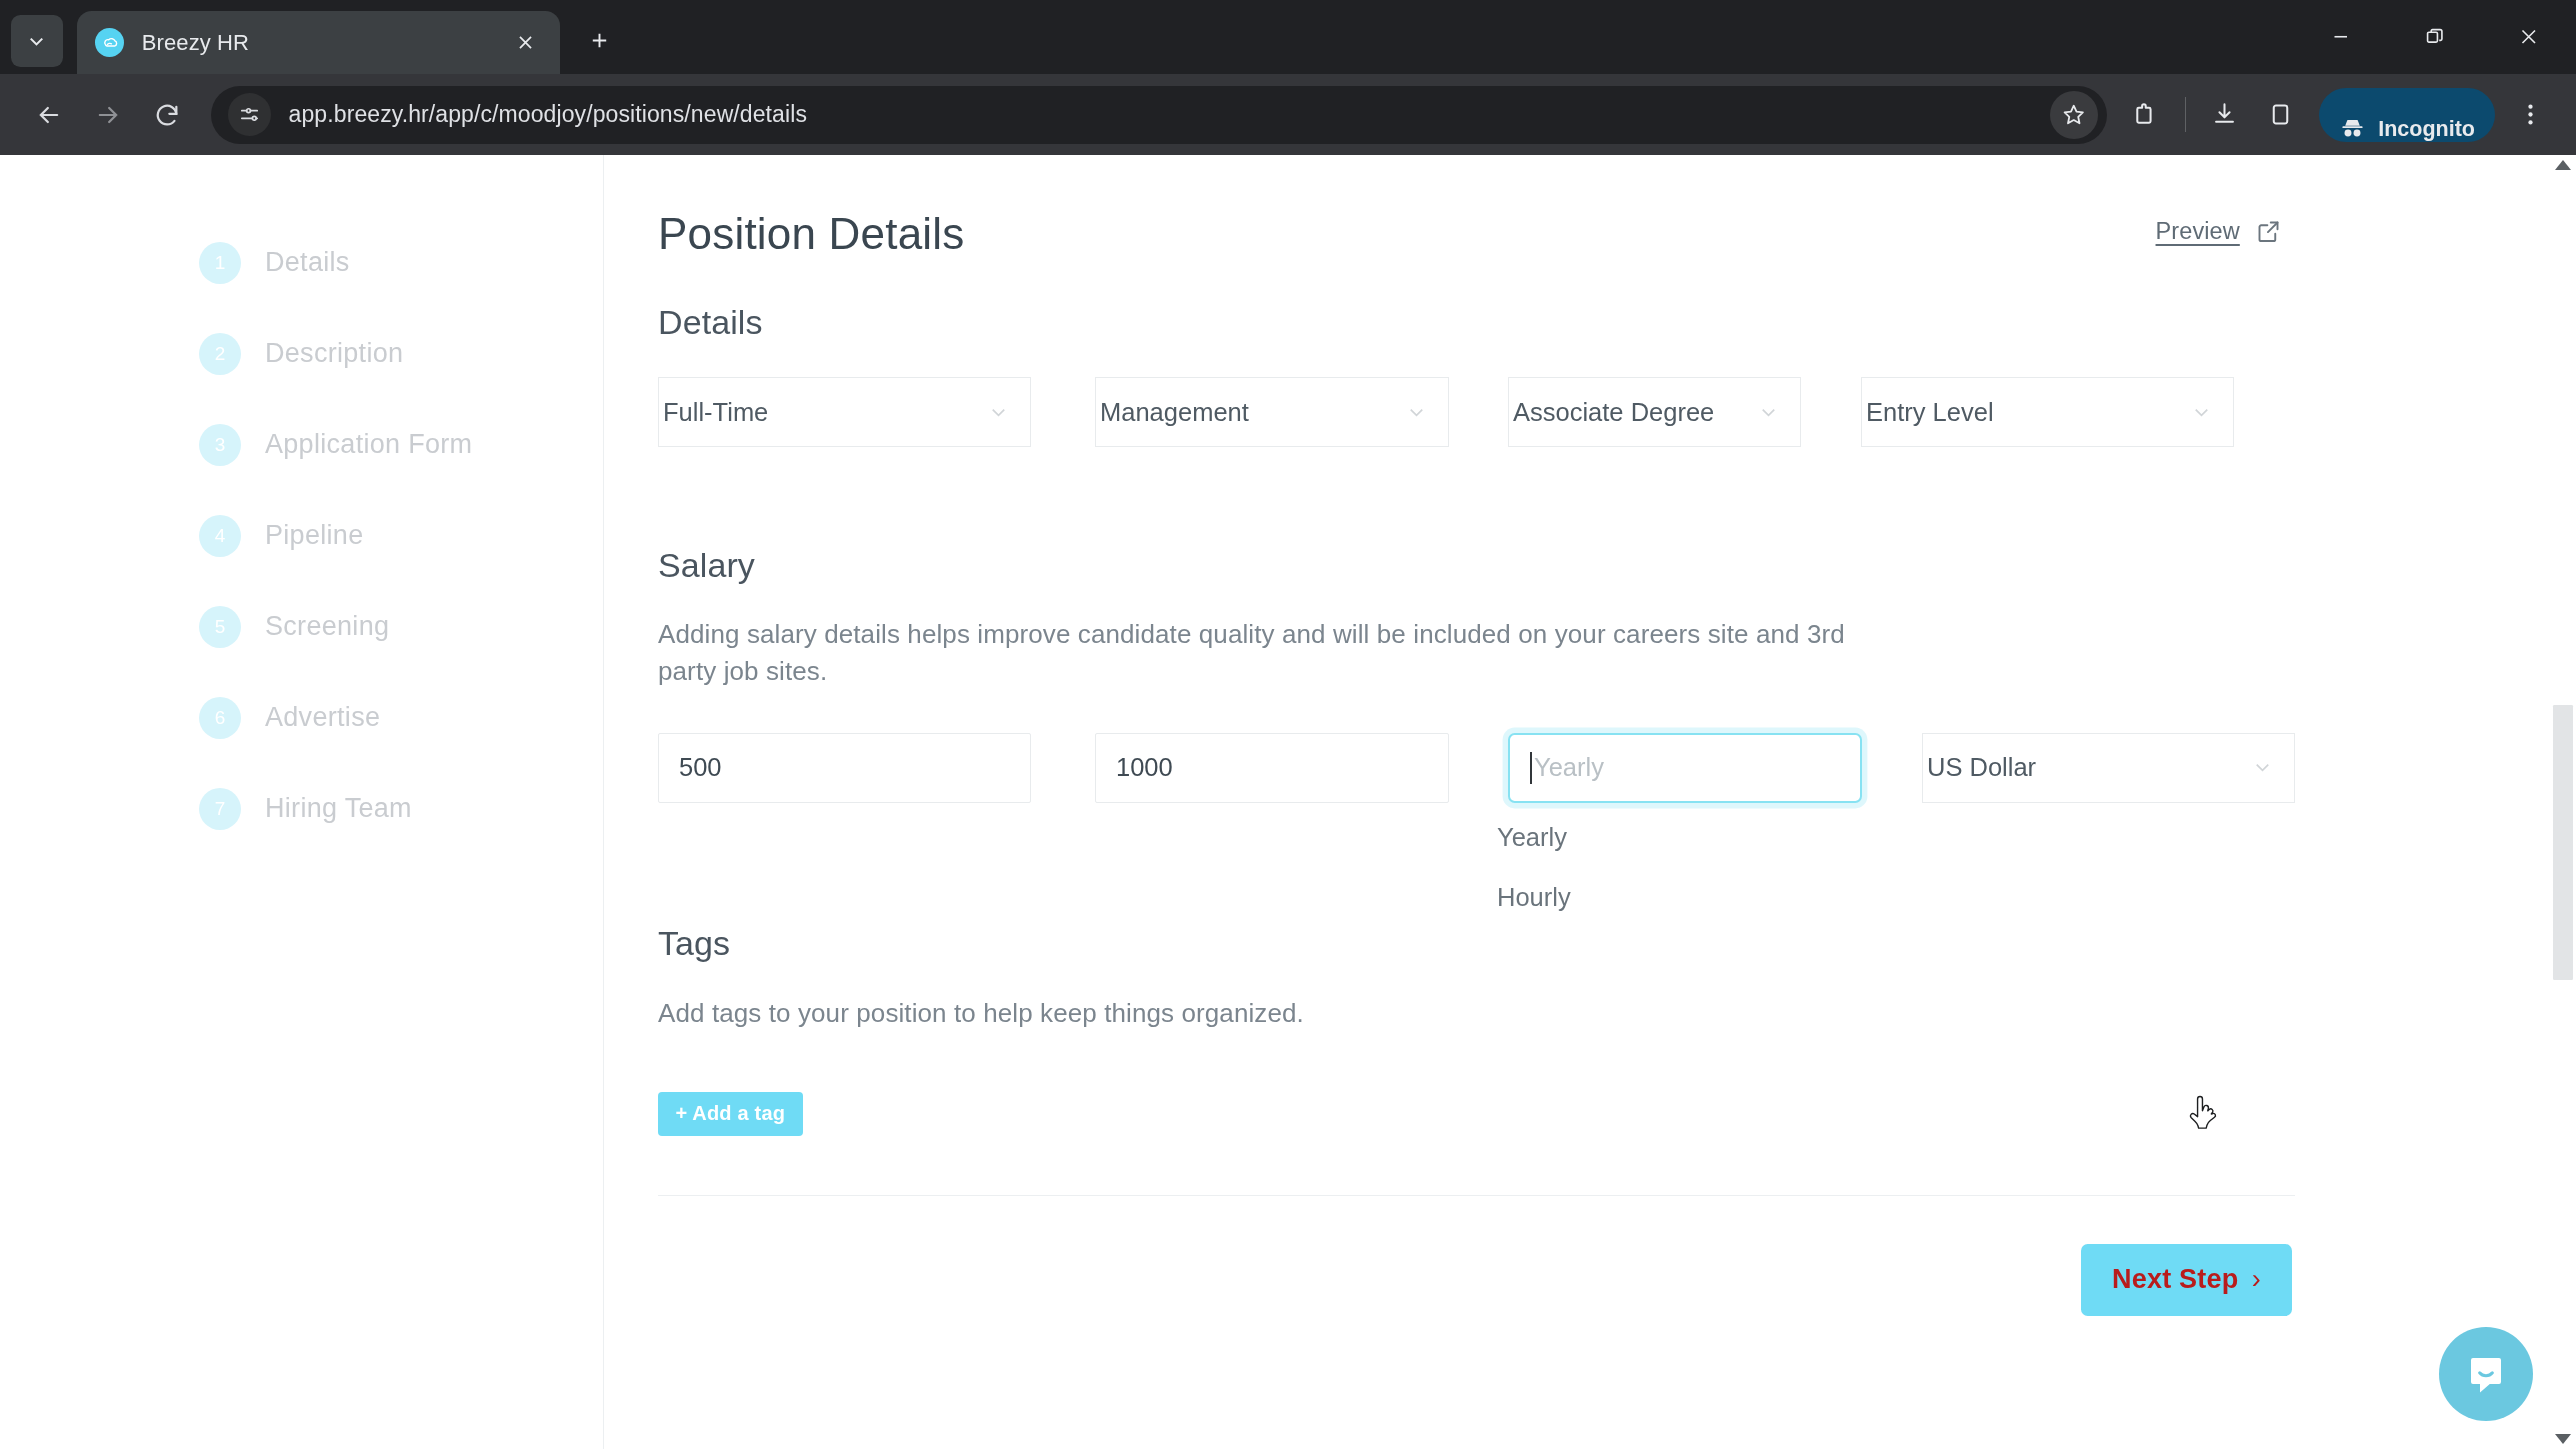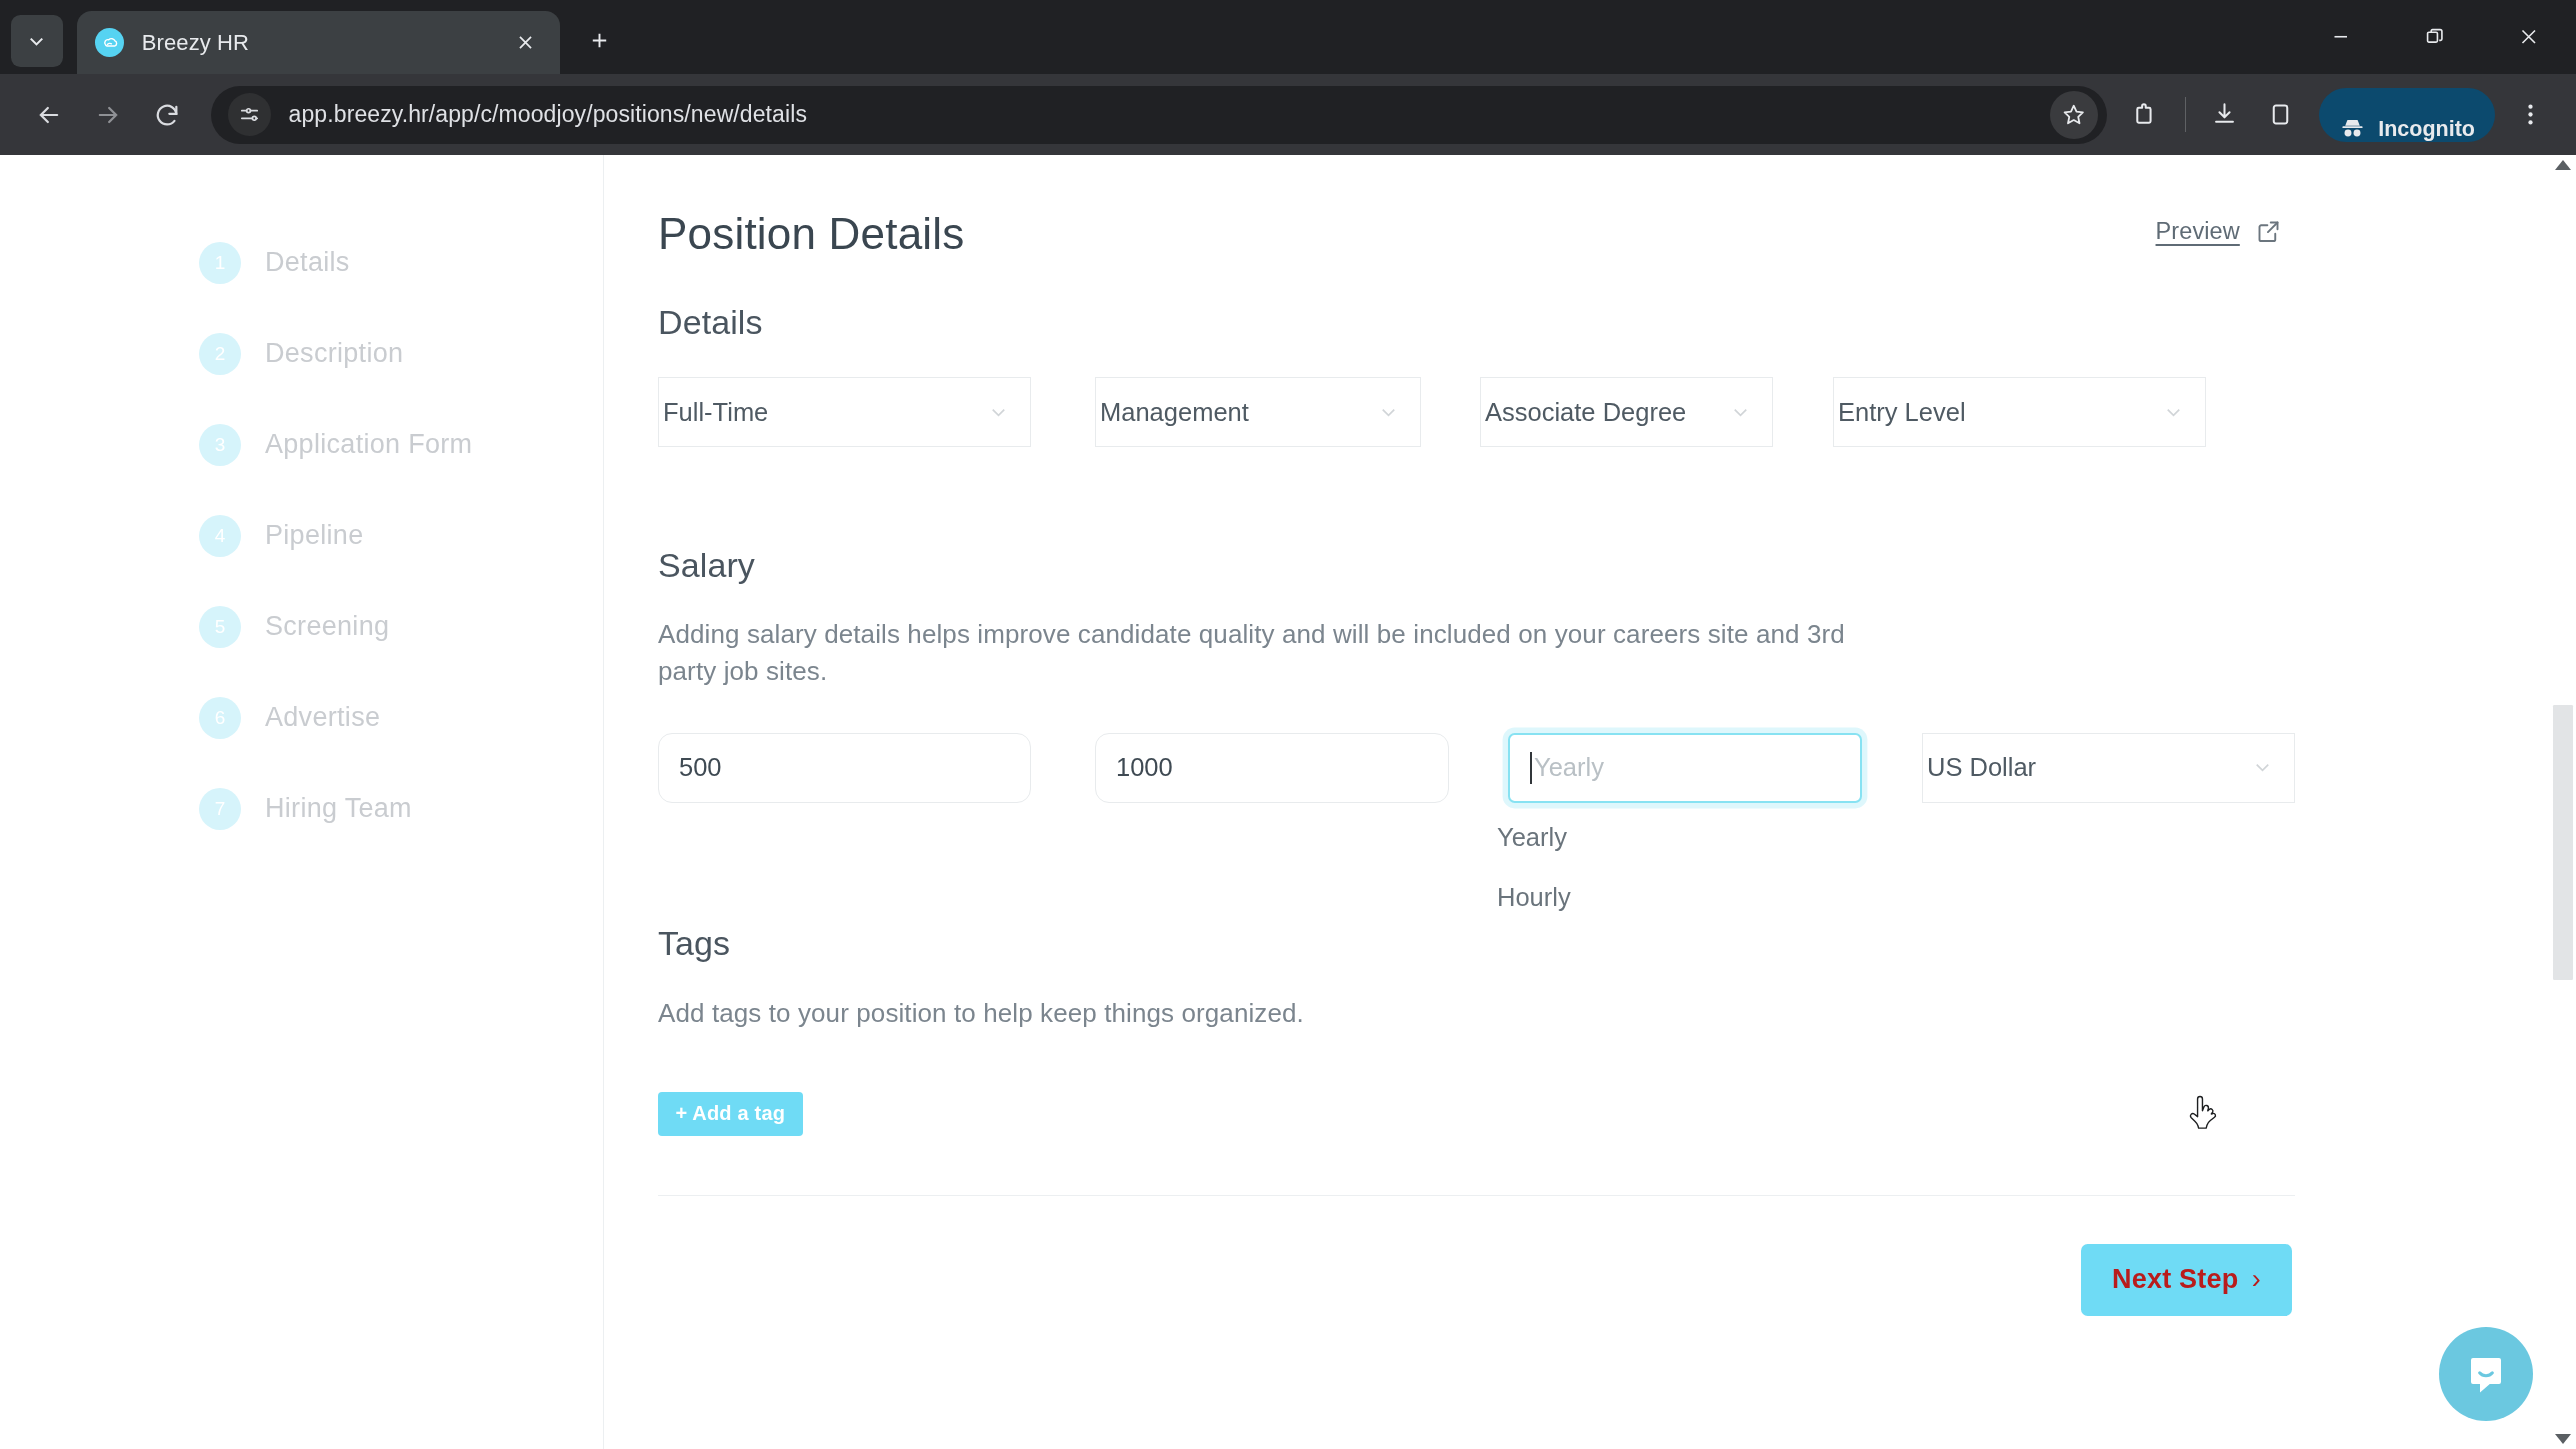--- a/index.html
+++ b/index.html
@@ -163,21 +163,21 @@
     height: 70px; background: #fff; border: 1.3px solid #e8ebed;
     display: flex; align-items: center; justify-content: space-between;
     padding: 0 20px 0 4px;
   }
   .selbox .val { font-size: 25.5px; color: #4f5a63; white-space: nowrap; }
   .selbox .chev { width: 23px; height: 23px; flex: 0 0 23px; opacity: .45; }
 
   .inbox {
     height: 70px; background: #fff; border: 1.3px solid #e8ebed;
     display: flex; align-items: center; padding: 0 20px;
-    border-radius: 14px;
+    border-radius: 2px;
   }
   .inbox .val { font-size: 25.5px; color: #3f4a53; }
 
   .inbox.focused {
     border: 2px solid #87e2f2; border-radius: 6.7px;
     box-shadow: 0 0 0 5.4px rgba(151,231,246,.32);
     position: relative;
   }
   .caret {
     width: 2px; height: 32px; background: #31363a; margin-right: 2px;
@@ -415,21 +415,21 @@
 
         <div class="sec-title" style="margin-top:44px">Details</div>
 
         <div class="row" style="margin-top:35px">
           <div class="selbox" style="width:373px">
             <span class="val">Full-Time</span>
             <svg class="chev" viewBox="0 0 24 24" fill="none" stroke="#9aa3aa" stroke-width="1.8">
                 <path d="M6 9l6 6 6-6"></path>
               </svg>
           </div>
-          <div class="selbox" style="width:326px;margin-left:64px">
+          <div class="selbox" style="width:354px;margin-left:64px">
             <span class="val">Management</span>
             <svg class="chev" viewBox="0 0 24 24" fill="none" stroke="#9aa3aa" stroke-width="1.8">
                 <path d="M6 9l6 6 6-6"></path>
               </svg>
           </div>
           <div class="selbox" style="width:293px;margin-left:59px">
             <span class="val">Associate Degree</span>
             <svg class="chev" viewBox="0 0 24 24" fill="none" stroke="#9aa3aa" stroke-width="1.8">
                 <path d="M6 9l6 6 6-6"></path>
               </svg>

